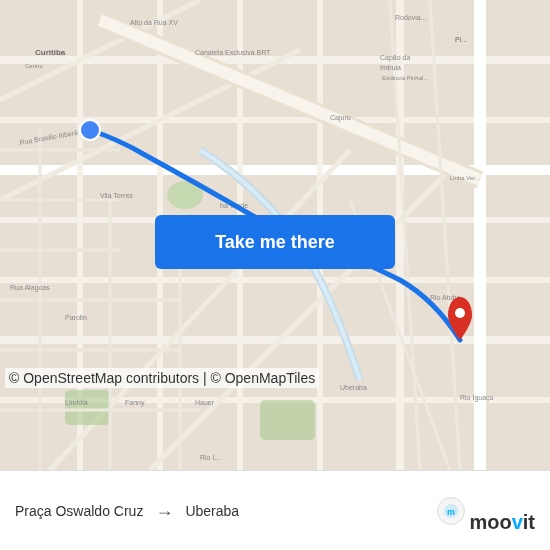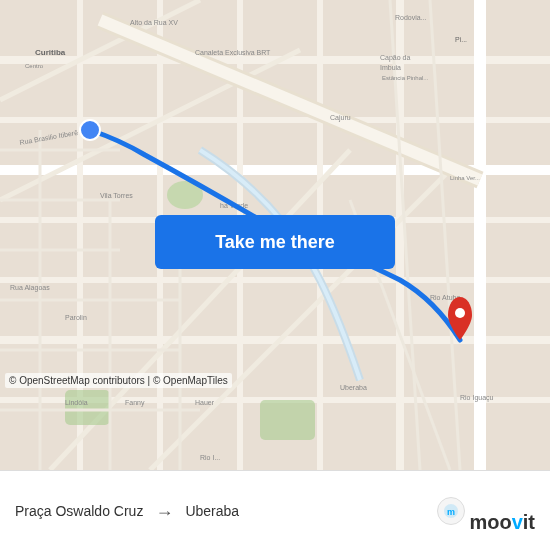--- a/index.html
+++ b/index.html
@@ -72,21 +72,21 @@
       display: flex;
       align-items: center;
       padding: 0 15px;
       border-top: 1px solid #ddd;
     }
 
     #attribution {
       position: absolute;
       bottom: 82px;
       left: 5px;
-      font-size: 10px;
+      font-size: 14px;
       color: #333;
       background: rgba(255,255,255,0.7);
       padding: 2px 4px;
       border-radius: 2px;
     }
 
     .route-info {
       display: flex;
       align-items: center;
       gap: 12px;

